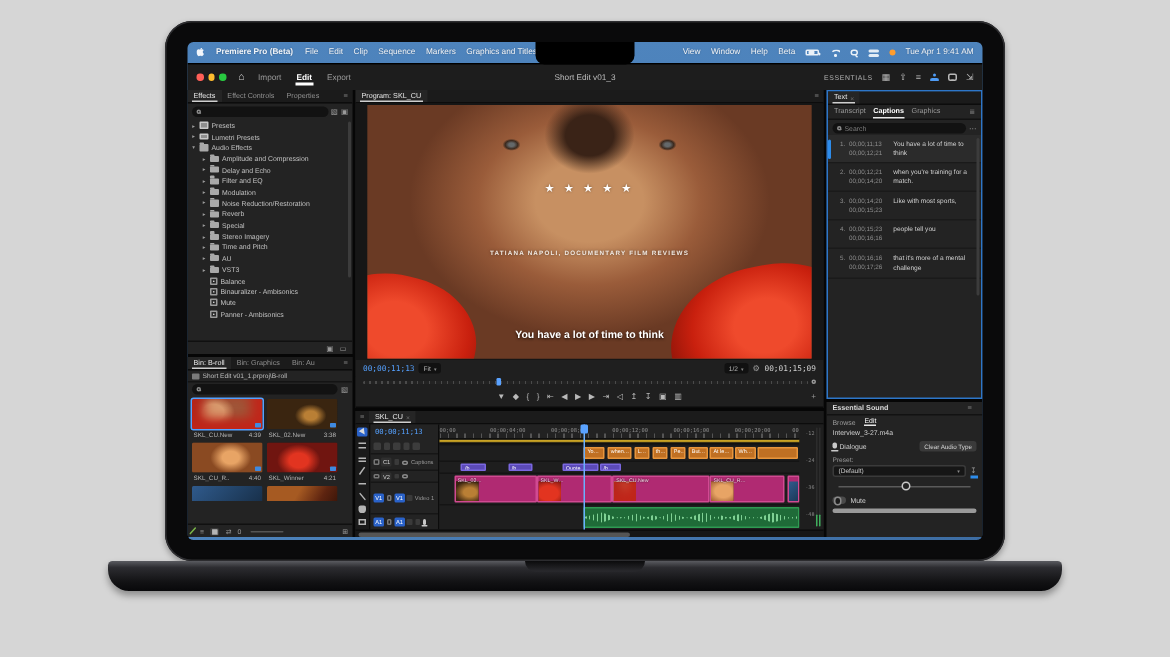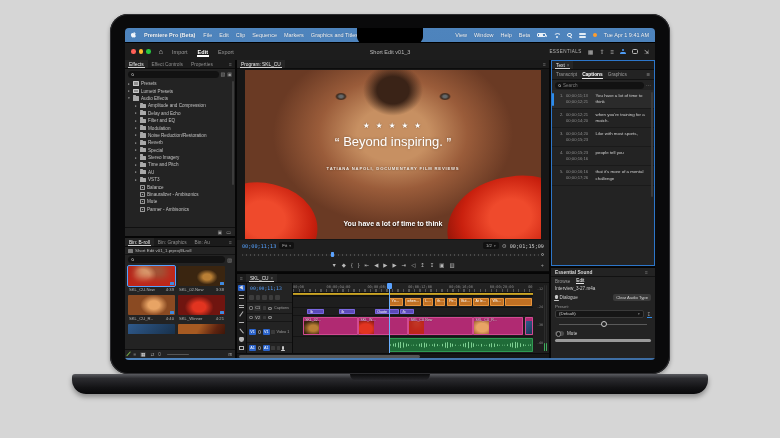--- a/index.html
+++ b/index.html
@@ -523,21 +523,20 @@
               </span>
               <span class="pmenu">≡</span>
             </div>
             <div class="video-wrap">
               <div class="video">
                 <div class="eye l"></div>
                 <div class="eye r"></div>
                 <div class="glove l"></div>
                 <div class="glove r"></div>
                 <div class="v-stars">★ ★ ★ ★ ★</div>
-                <div class="v-quote"><span class="qm">“</span><span> Beyond inspiring. </span><span class="qm">”</span></div>
                 <div class="v-attr">TATIANA NAPOLI, DOCUMENTARY FILM REVIEWS</div>
                 <div class="v-cap">You have a lot of time to think</div>
               </div>
             </div>
             <div class="mon-ctrl">
               <span class="tc-blue">00;00;11;13</span>
               <span class="mini-dd">
                   <span>Fit</span>
                   <span class="arr">▾</span>
                 </span>

